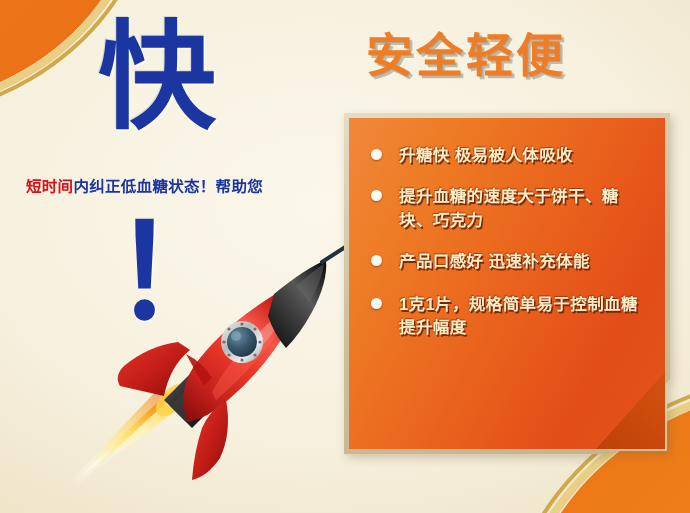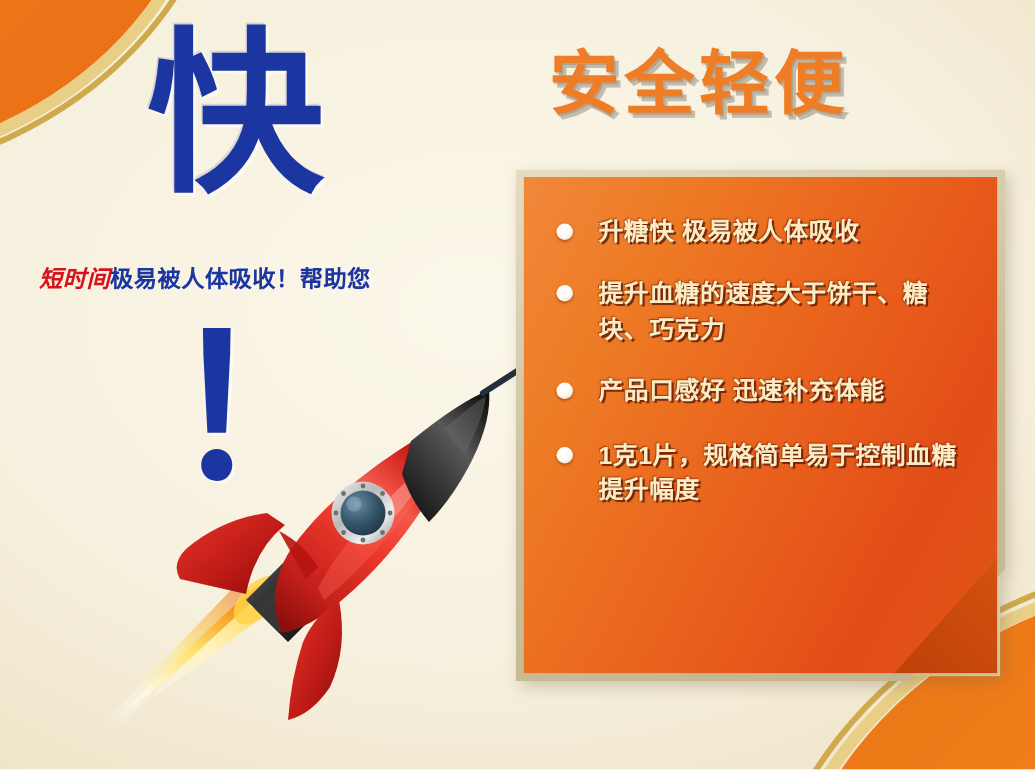--- a/index.html
+++ b/index.html
@@ -77,21 +77,21 @@
     text-shadow:2px 2px 0 rgba(255,255,255,.5);
     user-select:none;
   }
 
   .lead{
     position:absolute;left:26px;top:175px;width:300px;
     font-size:15.5px;line-height:1.5;font-weight:bold;
     color:#1b36a0;
     letter-spacing:.3px;
   }
-  .lead .hi{color:#d8111a;font-style:italic;}
+  .lead .hi{color:#d8111a;}
 
   
   .title{
     position:absolute;left:366px;top:32px;
     font-size:47px;line-height:1;font-weight:bold;
     color:#ee7d26;
     letter-spacing:3px;
     text-shadow:
       3px 3px 0 rgba(125,112,96,.42),
       1px 1px 0 rgba(160,146,126,.4);
@@ -166,21 +166,21 @@
 
   <div class="corner corner-br">
     <div class="wedge"></div>
     <div class="gold-arc gold-arc-br2"></div>
     <div class="gold-arc gold-arc-br"></div>
   </div>
 
   <div class="kuai">快</div>
 
   <div class="lead">
-    <span class="hi">短时间</span><span>极易被人体吸收！帮助您</span><br>
+    <span class="hi">短时间</span><span>内纠正低血糖状态！帮助您</span><br>
   </div>
 
   <div class="bang">！</div>
 
   <div class="rocket">
     <svg viewBox="0 0 300 240" xmlns="http://www.w3.org/2000/svg">
       <defs>
         <linearGradient id="flameG" x1="1" y1="0" x2="0" y2="1">
           <stop offset="0%" stop-color="#e8531c" stop-opacity=".95"></stop>
           <stop offset="22%" stop-color="#f79b1e" stop-opacity=".95"></stop>

